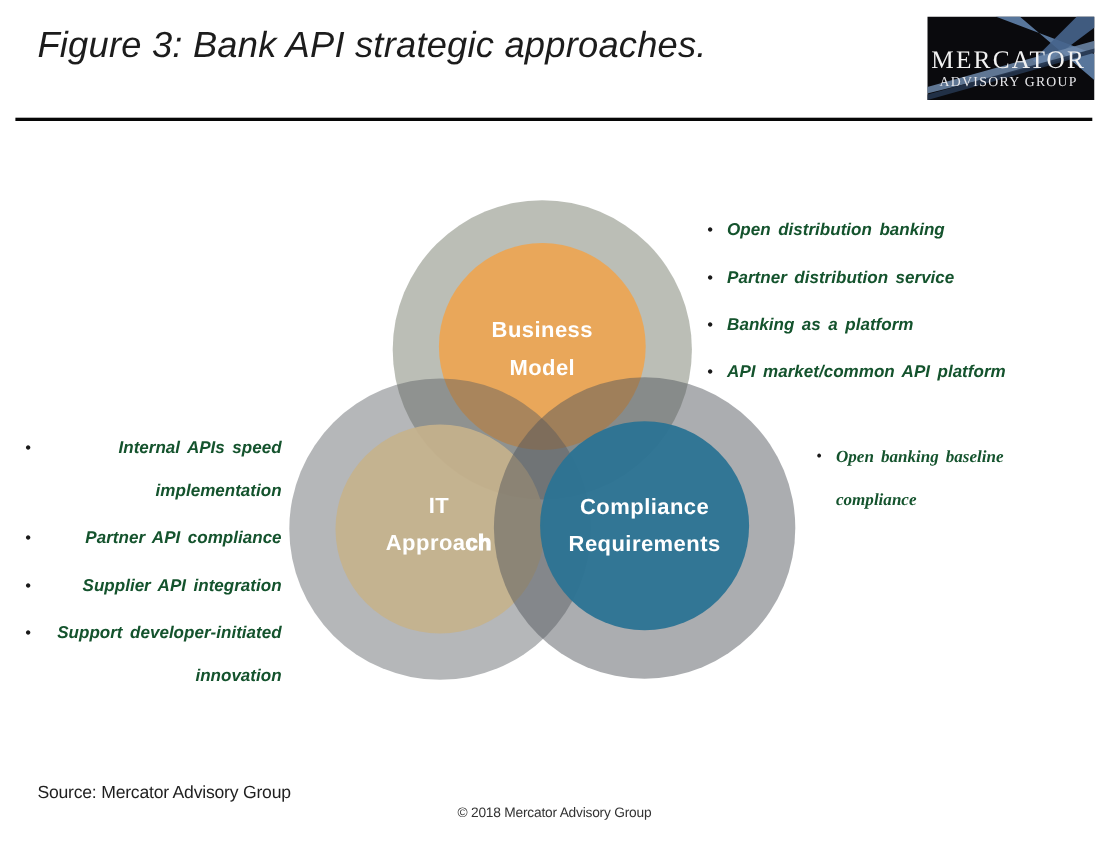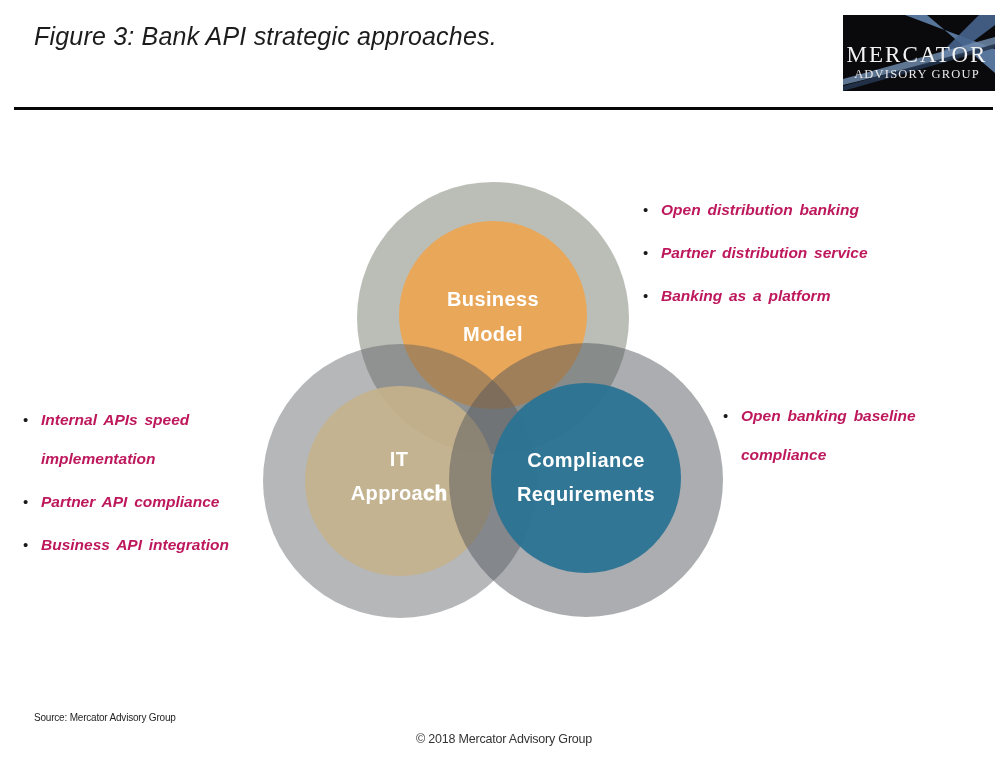--- a/index.html
+++ b/index.html
@@ -6,60 +6,60 @@
   html, body { width: 1008px; height: 768px; }
   body {
     position: relative;
     width: 1008px; height: 768px;
     background: #ffffff;
     font-family: "Liberation Sans", sans-serif;
     overflow: hidden;
   }
   .page-title {
     position: absolute; left: 34px; top: 22px;
-    font-size: 25px; font-style: italic; font-weight: 500;
+    font-size: 33px; font-style: italic; font-weight: 500;
     color: #1c1c1c; letter-spacing: 0.2px;
   }
   .divider {
     position: absolute; left: 14px; top: 107px;
     width: 979px; height: 3px; background: #060606;
   }
   .logo-svg { position: absolute; left: 843px; top: 15px; }
   .venn-svg { position: absolute; left: 0; top: 0; }
   .venn-label {
     font-family: "Liberation Sans", sans-serif;
     font-weight: bold; font-size: 20px; fill: #ffffff;
     letter-spacing: 0.4px;
   }
   .bullet-list {
     position: absolute;
     list-style: none;
-    color: #be185d;
+    color: #14532d;
     font-size: 15.5px; font-weight: bold; font-style: italic;
     word-spacing: 2.5px;
   }
   .bullet-list li {
     position: relative;
     padding-left: 20px;
     line-height: 39px;
     margin-bottom: 4px;
   }
   .bullet-list li::before {
     content: "\2022";
     position: absolute; left: 2px; top: 0;
     font-style: normal; font-weight: normal;
     font-size: 15px; color: #191919;
   }
   .list-business { left: 641px; top: 190px; width: 340px; }
-  .list-compliance { left: 721px; top: 396px; width: 235px; }
+  .list-compliance { left: 740px; top: 396px; width: 235px; font-family: Liberation Serif, serif; }
   .list-compliance li { margin-bottom: 2px; }
-  .list-it { left: 21px; top: 400px; width: 235px; }
+  .list-it { left: 21px; top: 388px; width: 235px; text-align: right; }
   .source-text {
     position: absolute; left: 34px; top: 712px;
-    font-size: 10px; color: #1f1f1f; letter-spacing: -0.2px;
+    font-size: 16px; color: #1f1f1f; letter-spacing: -0.2px;
   }
   .copyright-text {
     position: absolute; left: 0; top: 732px; width: 1008px;
     text-align: center; font-size: 12.5px; color: #333333;
     letter-spacing: -0.2px;
   }
   .logo-name {
     font-family: "Liberation Serif", serif;
     fill: #f2f2f2; letter-spacing: 2px;
   }
@@ -107,26 +107,28 @@
   <text x="399" y="500" text-anchor="middle" class="venn-label"><tspan>Approa</tspan><tspan stroke="#ffffff" stroke-width="0.9">ch</tspan></text>
 
   <text x="586" y="467" text-anchor="middle" class="venn-label">Compliance</text>
   <text x="586" y="501" text-anchor="middle" class="venn-label">Requirements</text>
 </svg>
 
 <ul class="bullet-list list-business">
   <li>Open distribution banking</li>
   <li>Partner distribution service</li>
   <li>Banking as a platform</li>
+  <li>API market/common API platform</li>
 </ul>
 
 <ul class="bullet-list list-compliance">
   <li>Open banking baseline compliance</li>
 </ul>
 
 <ul class="bullet-list list-it">
   <li>Internal APIs speed implementation</li>
   <li>Partner API compliance</li>
-  <li>Business API integration</li>
+  <li>Supplier API integration</li>
+  <li>Support developer-initiated innovation</li>
 </ul>
 
 <div class="source-text">Source: Mercator Advisory Group</div>
 <div class="copyright-text">© 2018 Mercator Advisory Group</div>
 
 </body></html>

